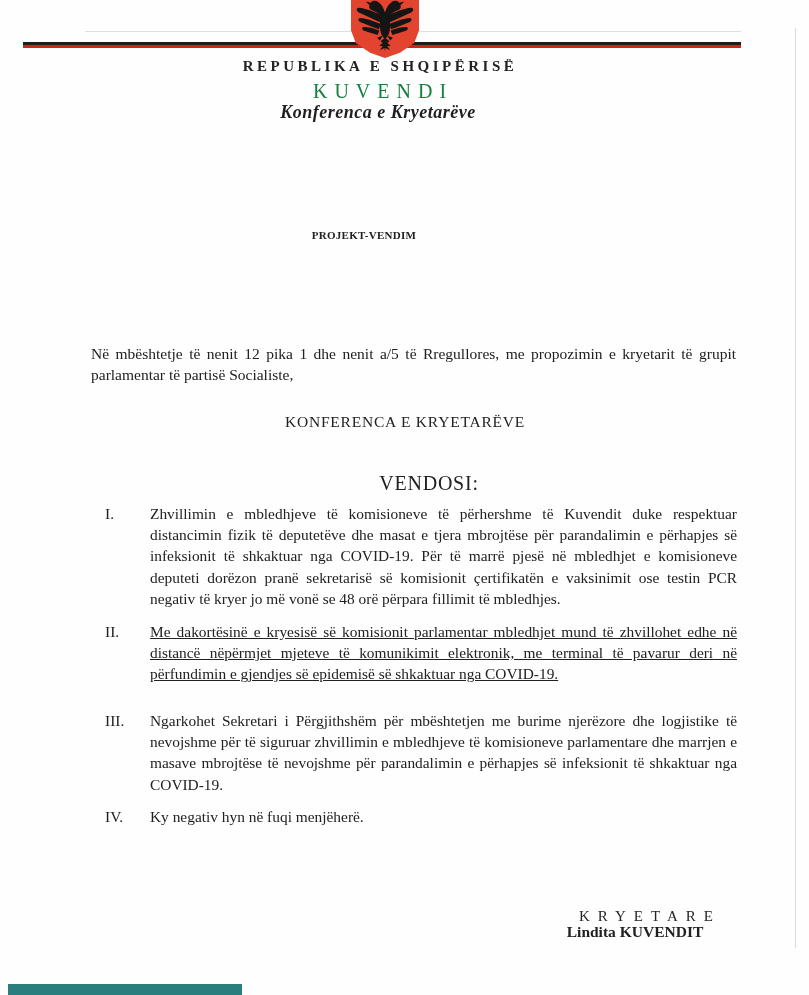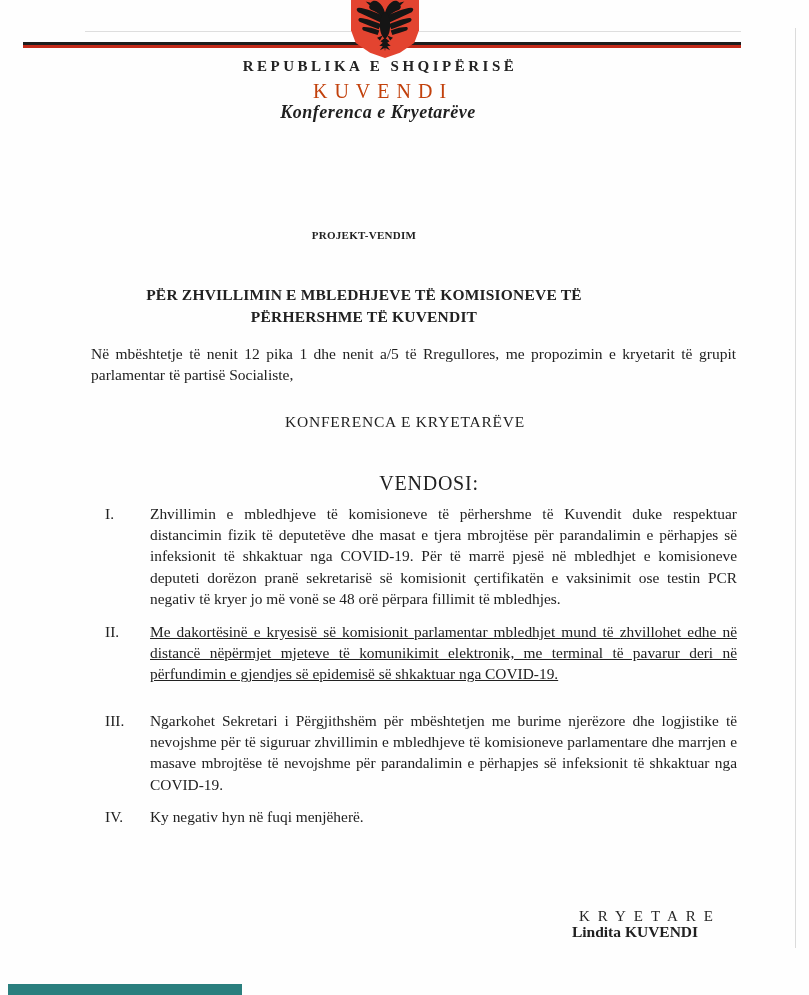--- a/index.html
+++ b/index.html
@@ -27,21 +27,21 @@
     position:absolute;left:351px;top:0;width:68px;height:58px;
     clip-path:polygon(0 0,100% 0,100% 52%,93% 74%,72% 91%,50% 100%,28% 91%,7% 74%,0 52%);
     box-shadow:0 0 0 3px #ffffff;
     z-index:5;
   }
   .shield svg{position:absolute;left:0;top:-5px;width:68px;height:64px;}
 
   
   .hdr{position:absolute;transform:translateX(-50%);white-space:nowrap;}
   .hdr-republika{left:380px;top:58px;font-size:15px;font-weight:bold;letter-spacing:3.5px;color:#232323;}
-  .hdr-kuvendi{left:383px;top:80px;font-size:20px;letter-spacing:7px;color:#c2410c;}
+  .hdr-kuvendi{left:383px;top:80px;font-size:20px;letter-spacing:7px;color:#15803d;}
   .hdr-konferenca{left:378px;top:102px;font-size:18px;font-weight:bold;font-style:italic;letter-spacing:.5px;color:#1f1f1f;}
 
   
   .kicker{position:absolute;left:94px;top:229px;width:540px;text-align:center;font-weight:bold;font-size:11px;letter-spacing:.3px;}
   .doc-title{position:absolute;left:94px;top:284px;width:540px;text-align:center;font-weight:bold;font-size:15.5px;line-height:22px;letter-spacing:.2px;}
   .intro{position:absolute;left:91px;top:343px;width:645px;font-size:15.5px;line-height:21px;text-align:justify;}
   .body-heading{position:absolute;left:405px;top:413px;transform:translateX(-50%);font-size:15.5px;letter-spacing:.8px;white-space:nowrap;}
   .decision{position:absolute;left:429px;top:452px;transform:translateX(-50%);font-size:20px;letter-spacing:.8px;white-space:nowrap;margin-top:20px;}
 
   .item{position:absolute;left:105px;width:632px;font-size:15.4px;line-height:21.2px;}
@@ -79,21 +79,20 @@
       </g>
       <use href="#halfEagle" transform="scale(-1,1) translate(-120,0)"></use>
     </svg>
   </div>
 
   <div class="hdr hdr-republika">REPUBLIKA E SHQIPËRISË</div>
   <div class="hdr hdr-kuvendi">KUVENDI</div>
   <div class="hdr hdr-konferenca">Konferenca e Kryetarëve</div>
 
   <div class="kicker">PROJEKT-VENDIM</div>
-  <div class="doc-title">PËR ZHVILLIMIN E MBLEDHJEVE TË KOMISIONEVE TË PËRHERSHME TË KUVENDIT</div>
   <div class="intro">Në mbështetje të nenit 12 pika 1 dhe nenit a/5 të Rregullores, me propozimin e kryetarit të grupit parlamentar të partisë Socialiste,</div>
   <div class="body-heading">KONFERENCA E KRYETARËVE</div>
   <div class="decision">VENDOSI:</div>
 
   <div class="item item-1">
     <span class="num">I.</span>
     <div class="txt">Zhvillimin e mbledhjeve të komisioneve të përhershme të Kuvendit duke respektuar distancimin fizik të deputetëve dhe masat e tjera mbrojtëse për parandalimin e përhapjes së infeksionit të shkaktuar nga COVID-19. Për të marrë pjesë në mbledhjet e komisioneve deputeti dorëzon pranë sekretarisë së komisionit çertifikatën e vaksinimit ose testin PCR negativ të kryer jo më vonë se 48 orë përpara fillimit të mbledhjes.</div>
   </div>
   <div class="item item-2">
     <span class="num">II.</span>
@@ -102,16 +101,16 @@
   <div class="item item-3">
     <span class="num">III.</span>
     <div class="txt">Ngarkohet Sekretari i Përgjithshëm për mbështetjen me burime njerëzore dhe logjistike të nevojshme për të siguruar zhvillimin e mbledhjeve të komisioneve parlamentare dhe marrjen e masave mbrojtëse të nevojshme për parandalimin e përhapjes së infeksionit të shkaktuar nga COVID-19.</div>
   </div>
   <div class="item item-4">
     <span class="num">IV.</span>
     <div class="txt">Ky negativ hyn në fuqi menjëherë.</div>
   </div>
 
   <div class="sig-role">KRYETARE</div>
-  <div class="sig-name">Lindita KUVENDI</div>
+  <div class="sig-name">Lindita KUVENDIT</div>
 
   <div class="teal-bar" style="background: rgb(42, 127, 126);"></div>
 </div>
 
 </body></html>

